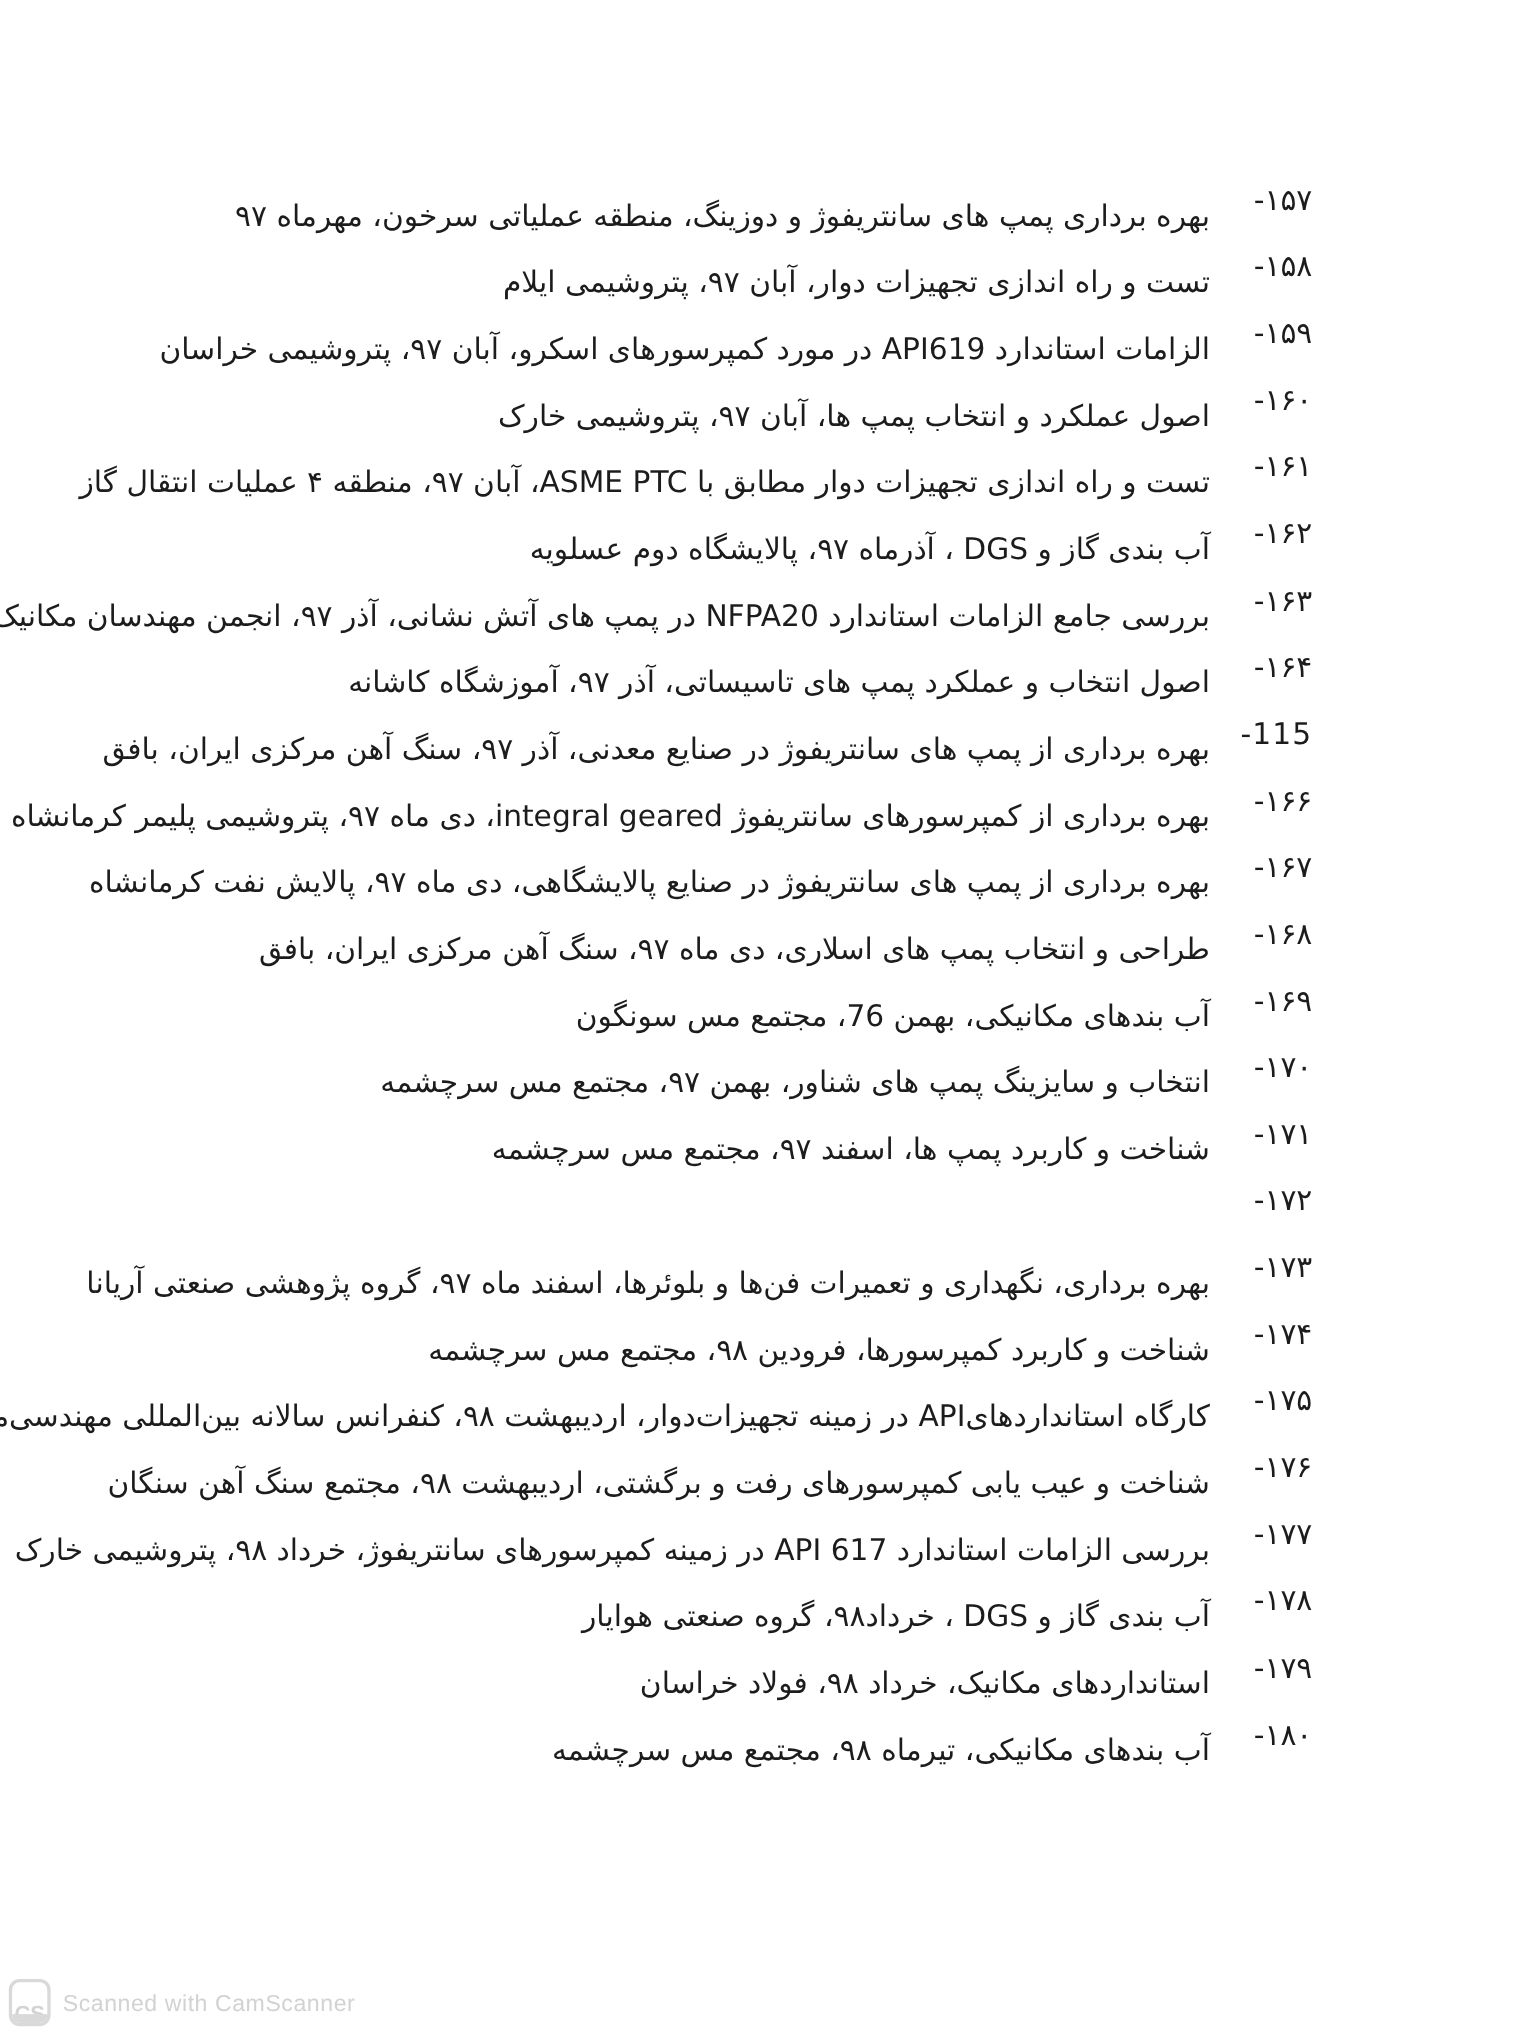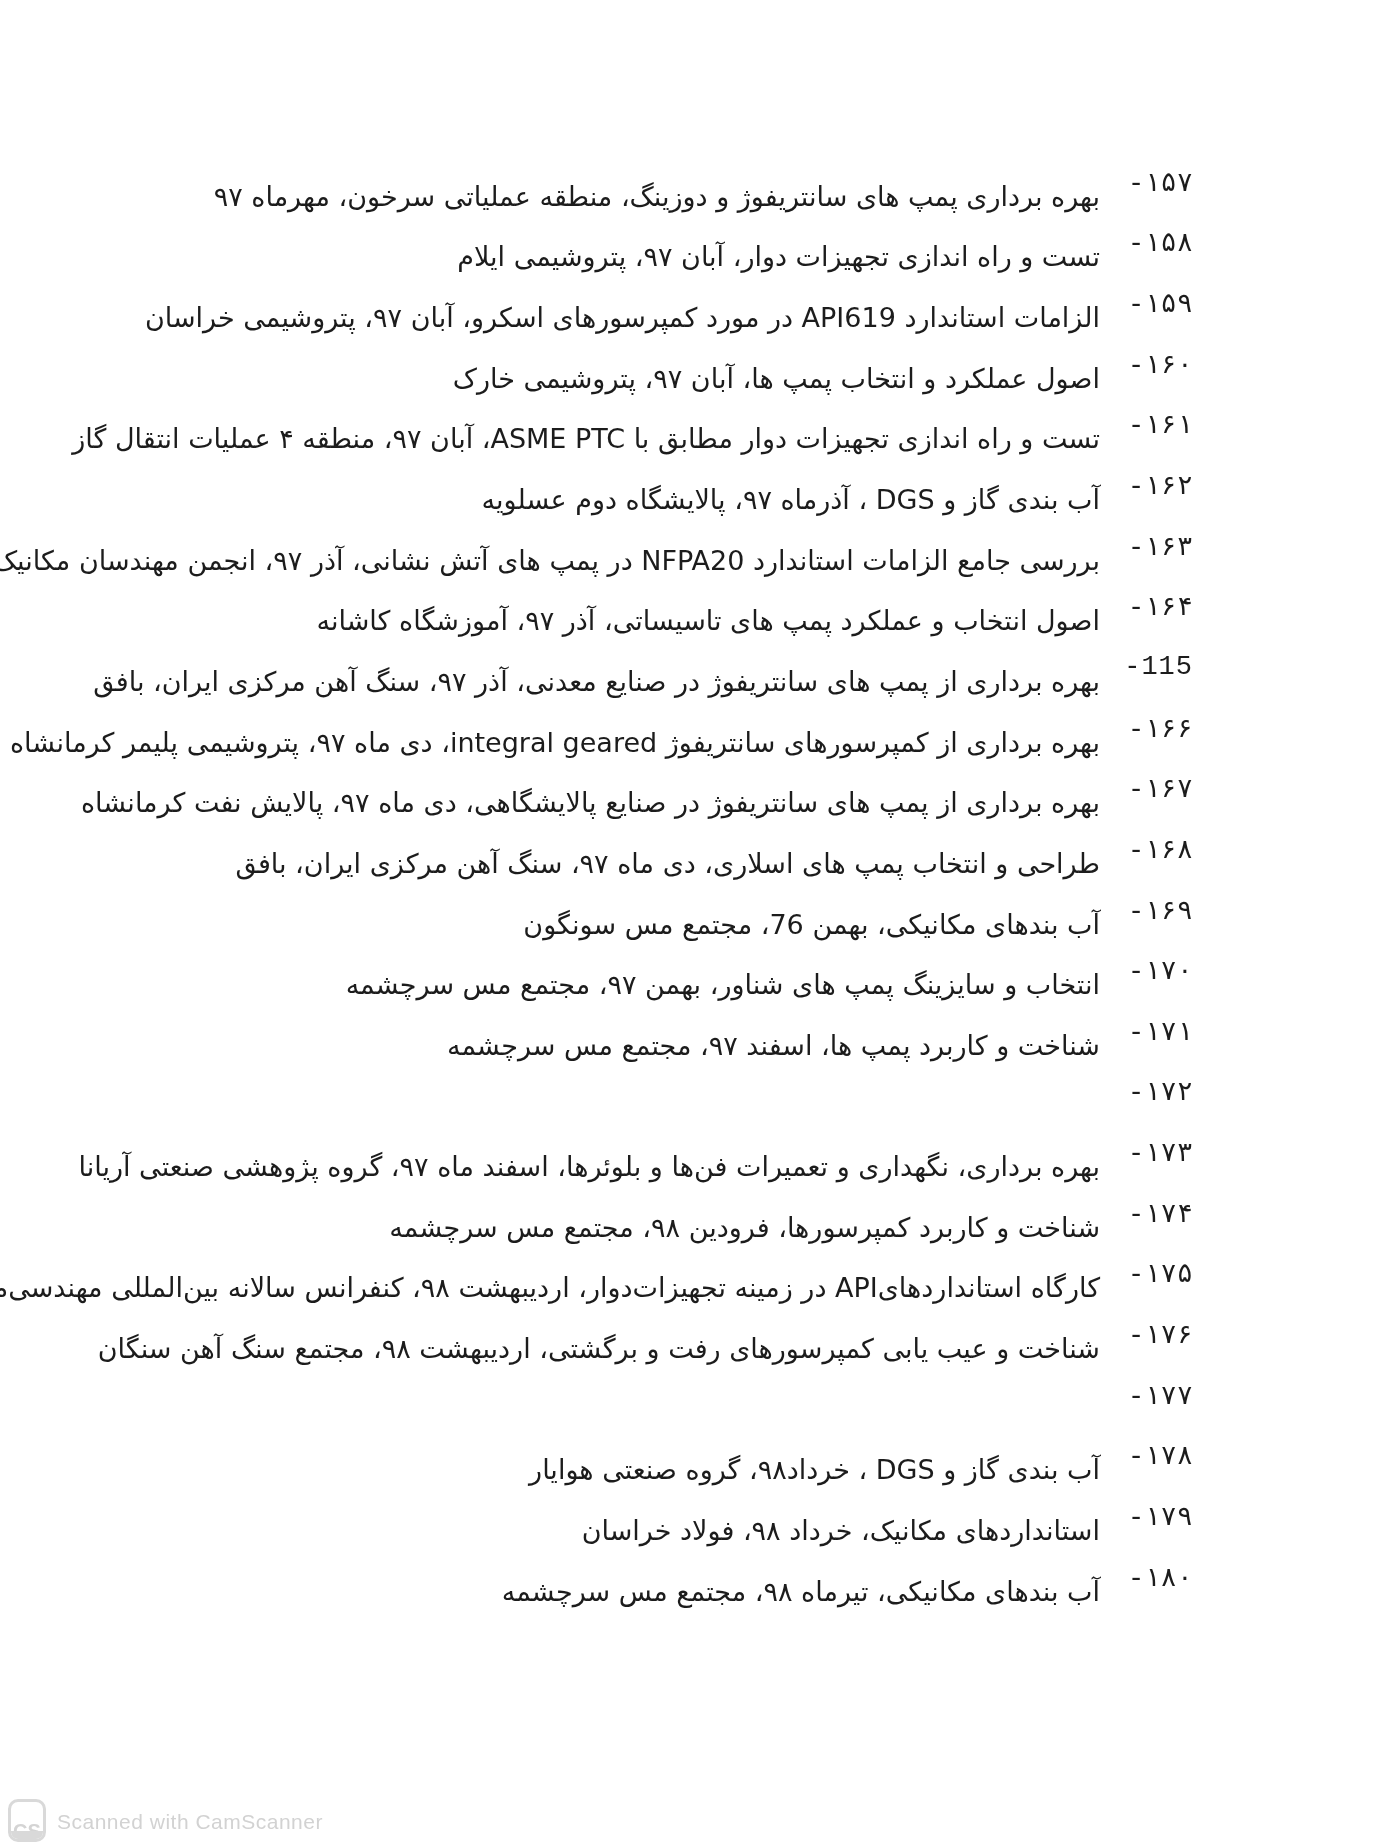--- a/index.html
+++ b/index.html
@@ -23,21 +23,20 @@
     height:60.65px;
     display:flex;
     align-items:center;
   }
   .num{
     flex:0 0 93px;
     font-size:27px;
     color:#1c1c1c;
     text-align:start;
     letter-spacing:1px;
-    font-family:Liberation Mono, monospace;
   }
   .txt{
     font-size:27px;
     color:#1c1c1c;
     white-space:nowrap;
     margin-top:28px;
   }
   .cs-logo{
     position:absolute;
     left:8px;
@@ -176,20 +175,21 @@
       <span class="txt">کارگاه استانداردهایAPI در زمینه تجهیزات‌دوار، اردیبهشت ۹۸، کنفرانس سالانه بین‌المللی مهندسی‌مکانیک</span>
     </div>
 
     <div class="row">
       <span class="num">۱۷۶-</span>
       <span class="txt">شناخت و عیب یابی کمپرسورهای رفت و برگشتی، اردیبهشت ۹۸، مجتمع سنگ آهن سنگان</span>
     </div>
 
     <div class="row">
       <span class="num">۱۷۷-</span>
+      <span class="txt">بررسی الزامات استاندارد API 617 در زمینه کمپرسورهای سانتریفوژ، خرداد ۹۸، پتروشیمی خارک</span>
     </div>
 
     <div class="row">
       <span class="num">۱۷۸-</span>
       <span class="txt">آب بندی گاز و DGS ، خرداد۹۸، گروه صنعتی هوایار</span>
     </div>
 
     <div class="row">
       <span class="num">۱۷۹-</span>
       <span class="txt">استانداردهای مکانیک، خرداد ۹۸، فولاد خراسان</span>

